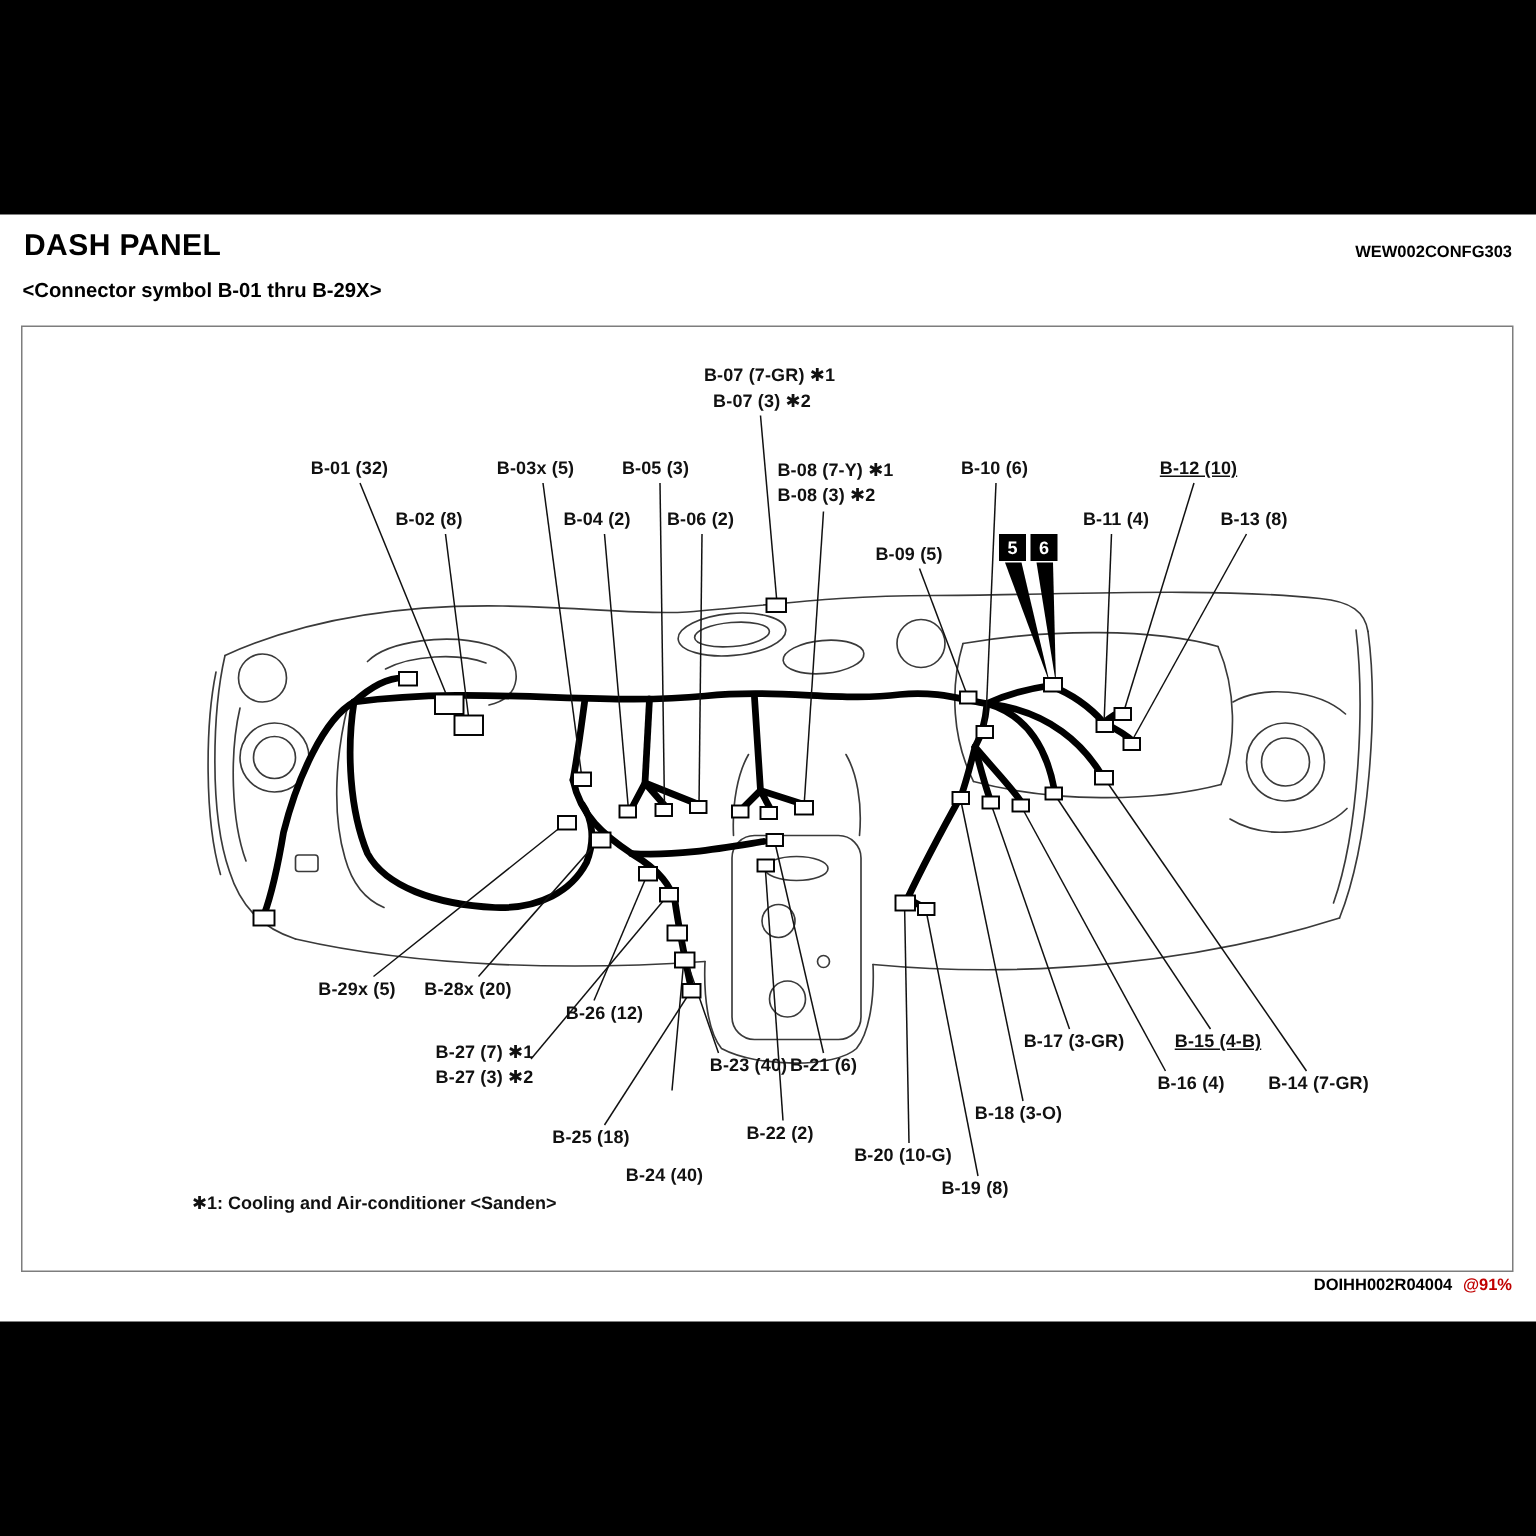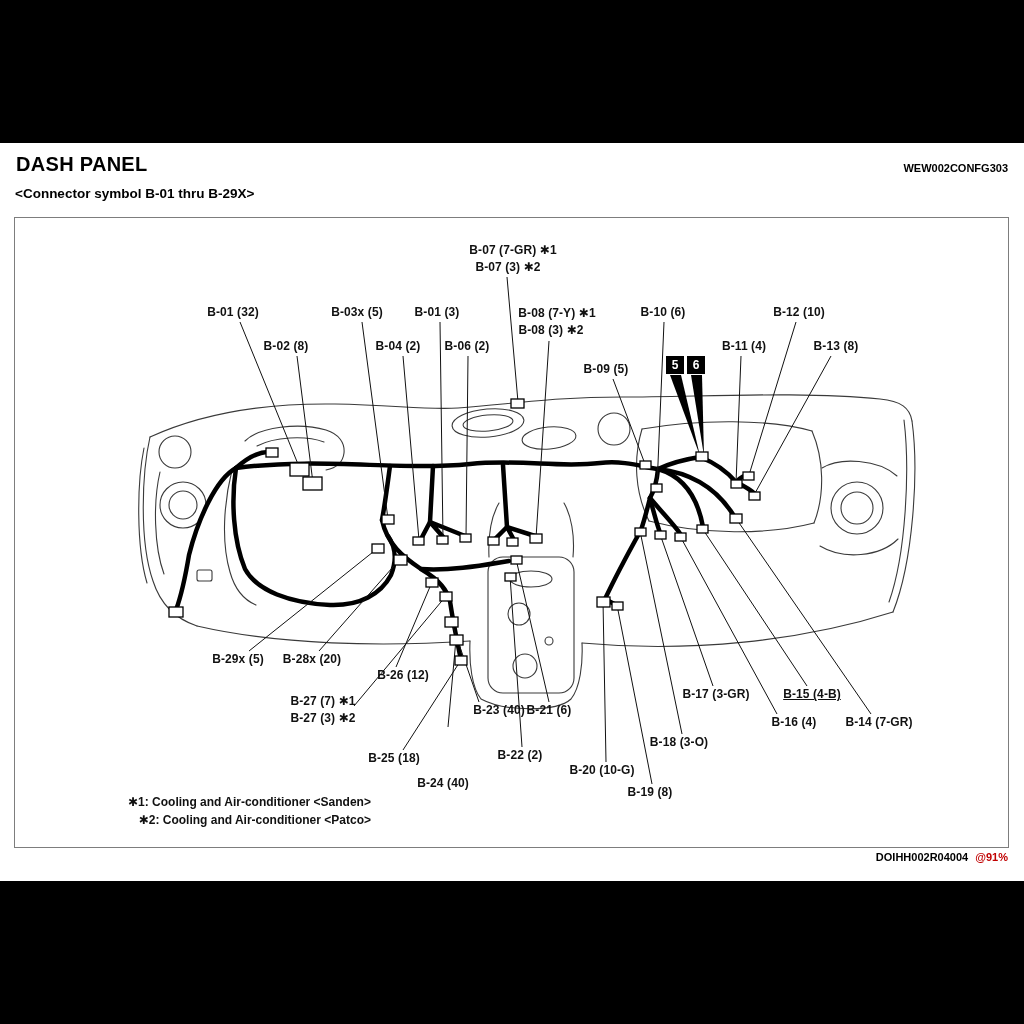--- a/index.html
+++ b/index.html
@@ -174,25 +174,25 @@
       <rect x="612" y="602" width="11" height="8"></rect>
       <rect x="597" y="597" width="13" height="10"></rect>
     </g>
   </svg>
 
   <div class="label-layer">
       <div class="clabel" style="left: 513px; top: 243px;">B-07 (7-GR) ✱1</div>
       <div class="clabel" style="left: 508px; top: 260px;">B-07 (3) ✱2</div>
       <div class="clabel" style="left: 233px; top: 305px;">B-01 (32)</div>
       <div class="clabel" style="left: 357px; top: 305px;">B-03x (5)</div>
-      <div class="clabel" style="left: 437px; top: 305px;">B-01 (3)</div>
+      <div class="clabel" style="left: 437px; top: 305px;">B-05 (3)</div>
       <div class="clabel" style="left: 557px; top: 306px;">B-08 (7-Y) ✱1</div>
       <div class="clabel" style="left: 551px; top: 323px;">B-08 (3) ✱2</div>
       <div class="clabel" style="left: 663px; top: 305px;">B-10 (6)</div>
-      <div class="clabel" style="left: 799px; top: 305px;">B-12 (10)</div>
+      <div class="clabel" style="left: 799px; top: 305px; text-decoration: underline;">B-12 (10)</div>
       <div class="clabel" style="left: 286px; top: 339px;">B-02 (8)</div>
       <div class="clabel" style="left: 398px; top: 339px;">B-04 (2)</div>
       <div class="clabel" style="left: 467px; top: 339px;">B-06 (2)</div>
       <div class="clabel" style="left: 744px; top: 339px;">B-11 (4)</div>
       <div class="clabel" style="left: 836px; top: 339px;">B-13 (8)</div>
       <div class="clabel" style="left: 606px; top: 362px;">B-09 (5)</div>
       <div class="clabel" style="left: 238px; top: 652px;">B-29x (5)</div>
       <div class="clabel" style="left: 312px; top: 652px;">B-28x (20)</div>
       <div class="clabel" style="left: 403px; top: 668px;">B-26 (12)</div>
       <div class="clabel" style="left: 323px; top: 694px;">B-27 (7) ✱1</div>
@@ -213,20 +213,19 @@
 
   <div class="callout-box" style="left:666px;top:356px">
     <span>5</span>
   </div>
   <div class="callout-box" style="left:687px;top:356px">
     <span>6</span>
   </div>
 
   <div class="footnotes">
       <div class="footnote">✱1: Cooling and Air-conditioner &lt;Sanden&gt;</div>
-      <div class="footnote">✱2: Cooling and Air-conditioner &lt;Patco&gt;</div>
     </div>
 
   <div class="footer">
     <span>DOIHH002R04004</span>
     <span class="red" style="color: rgb(192, 0, 0);">@91%</span>
   </div>
 </div>
 
 </body></html>

